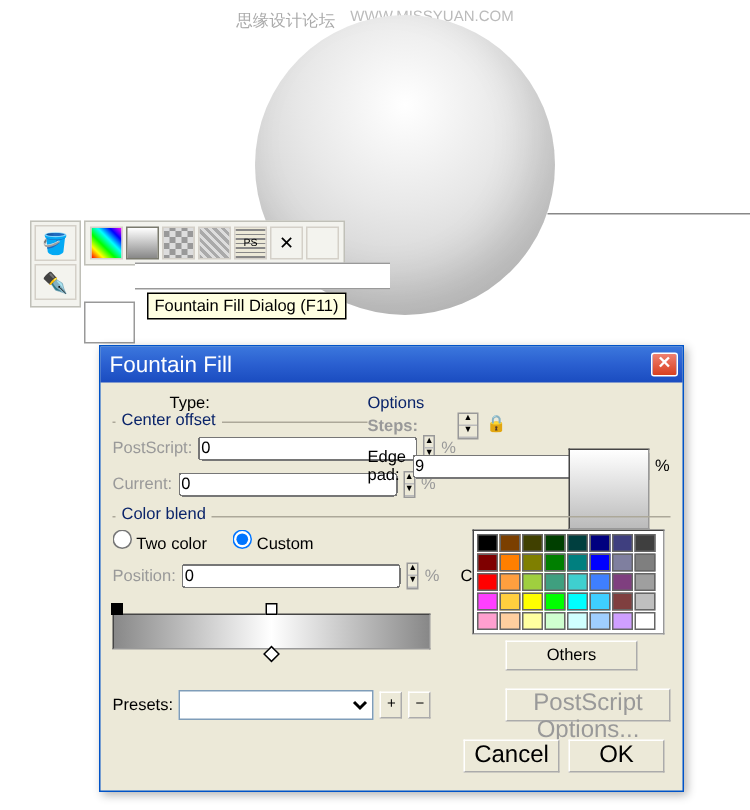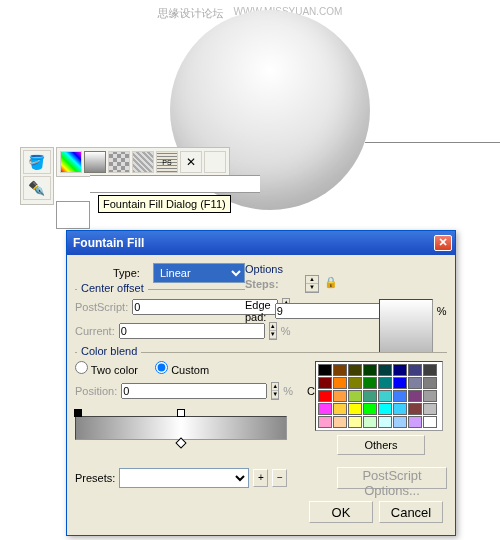--- a/index.html
+++ b/index.html
@@ -18,21 +18,21 @@
 
 .fill-bar { position: absolute; top: 0; left: 36px; background: #f3f3ee; border: 1px solid #c0c0b8; padding: 3px; display: flex; gap: 2px; }
 .fill-bar .btn { width: 22px; height: 22px; border: 1px solid #d4d0c8; display: flex; align-items: center; justify-content: center; font-size: 12px; cursor: pointer; }
 .fill-bar .btn.active { border: 1px solid #7a7a6e; background: #e8e6d8; }
 .ruler-h { position: absolute; top: 28px; left: 70px; width: 170px; height: 18px; background: #fff; border-top: 1px solid #999; border-bottom: 1px solid #999; }
 
 .tooltip { position: absolute; top: 48px; left: 78px; background: #ffffe1; border: 1px solid #000; padding: 2px 4px; white-space: nowrap; font-size: 11px; }
 
 .dialog { position: absolute; top: 230px; left: 66px; width: 390px; background: #ece9d8; border: 1px solid #0053c8; box-shadow: 2px 2px 6px rgba(0,0,0,0.3); }
 .titlebar { background: linear-gradient(to bottom, #3b77dd, #2a5fd0 50%, #1a4cc0); height: 24px; display: flex; align-items: center; justify-content: space-between; padding: 0 3px 0 6px; }
-.titlebar span { color: #fff; font-weight: bold; font-size: 12px; }
+.titlebar span { color: #fff; font-weight: normal; font-size: 15px; }
 .close-btn { width: 18px; height: 16px; background: linear-gradient(#f08070,#d84020); border: 1px solid #fff; color: #fff; font-weight: bold; text-align: center; line-height: 13px; font-size: 11px; cursor:pointer; border-radius:2px; }
 
 .dlg-body { padding: 8px; }
 .row { display: flex; align-items: center; margin-bottom: 6px; gap: 4px; }
 .lbl { color: #000; }
 .lbl.dis { color: #999; }
 .lbl.opt { color: #0a246a; font-size: 11px; }
 
 select { height: 20px; border: 1px solid #7f9db9; background: #fff; font-size: 11px; padding: 0 2px; }
 .combo-blue { background: #316ac5; color: #fff; }
@@ -53,21 +53,21 @@
 .others-btn { width: 88px; height: 20px; border: 1px outset #fff; background: #ece9d8; font-size: 11px; cursor:pointer; }
 
 .grad-bar { width: 212px; height: 24px; border: 1px inset #999; background: linear-gradient(to right, #888 0%, #fff 50%, #888 100%); position:relative; }
 .grad-marker { position:absolute; top:-8px; width:8px; height:8px; border:1px solid #000; }
 .grad-marker.m1 { left:-2px; background:#000;}
 .grad-marker.m2 { left:50%; background:#fff; transform:translateX(-50%);}
 .grad-marker.dn { top:auto; bottom:-8px; background:#fff; left:50%; transform:translateX(-50%) rotate(45deg);}
 .thin-btn { width:15px; height:18px; border:1px outset #fff; background:#ece9d8; font-size:10px; cursor:pointer; text-align:center; line-height:15px;}
 
 .btn-row { display: flex; justify-content: flex-end; gap: 6px; padding: 6px 4px 4px; clear: both; }
-.dbtn { width: 64px; height: 22px; border: 1px outset #fff; background: #ece9d8; font-size: 13px; cursor:pointer; }
+.dbtn { width: 64px; height: 22px; border: 1px outset #fff; background: #ece9d8; font-size: 16px; cursor:pointer; }
 .dbtn.dis { color: #999; }
 .clearfix::after{content:"";display:table;clear:both;}
 </style>
 </head>
 <body>
 
 <div class="watermark-top">
   <span>思缘设计论坛</span>
   <span>WWW.MISSYUAN.COM</span>
 </div>
@@ -101,21 +101,20 @@
 <div class="dialog">
   <div class="titlebar">
     <span>Fountain Fill</span>
     <div class="close-btn">✕</div>
   </div>
   <div class="dlg-body">
     <div class="clearfix" style="position:relative;">
       <div class="left-col">
         <div class="row">
           <span class="lbl" style="width:36px;margin-left:38px;">Type:</span>
-          <select class="combo-blue" style="width:92px;"><option>Linear</option></select>
         </div>
         <div class="group-line">
             <span>Center offset</span>
           </div>
         <div class="row">
           <span class="lbl dis" style="width:56px;">PostScript:</span>
           <input class="num dis" value="0" style="">
           <div class="spin">
               <div>▲</div>
               <div>▼</div>
@@ -236,17 +235,17 @@
     <div class="row" style="margin-top:12px;">
       <span class="lbl">Presets:</span>
       <select style="width:130px;"><option></option></select>
       <div class="thin-btn">+</div>
       <div class="thin-btn">−</div>
       <div style="flex:1"></div>
       <button class="dbtn dis" style="width:110px;">PostScript Options...</button>
     </div>
 
     <div class="btn-row">
+      <button class="dbtn">Cancel</button>
       <button class="dbtn">OK</button>
-      <button class="dbtn">Cancel</button>
     </div>
   </div>
 </div>
 
 </body></html>

